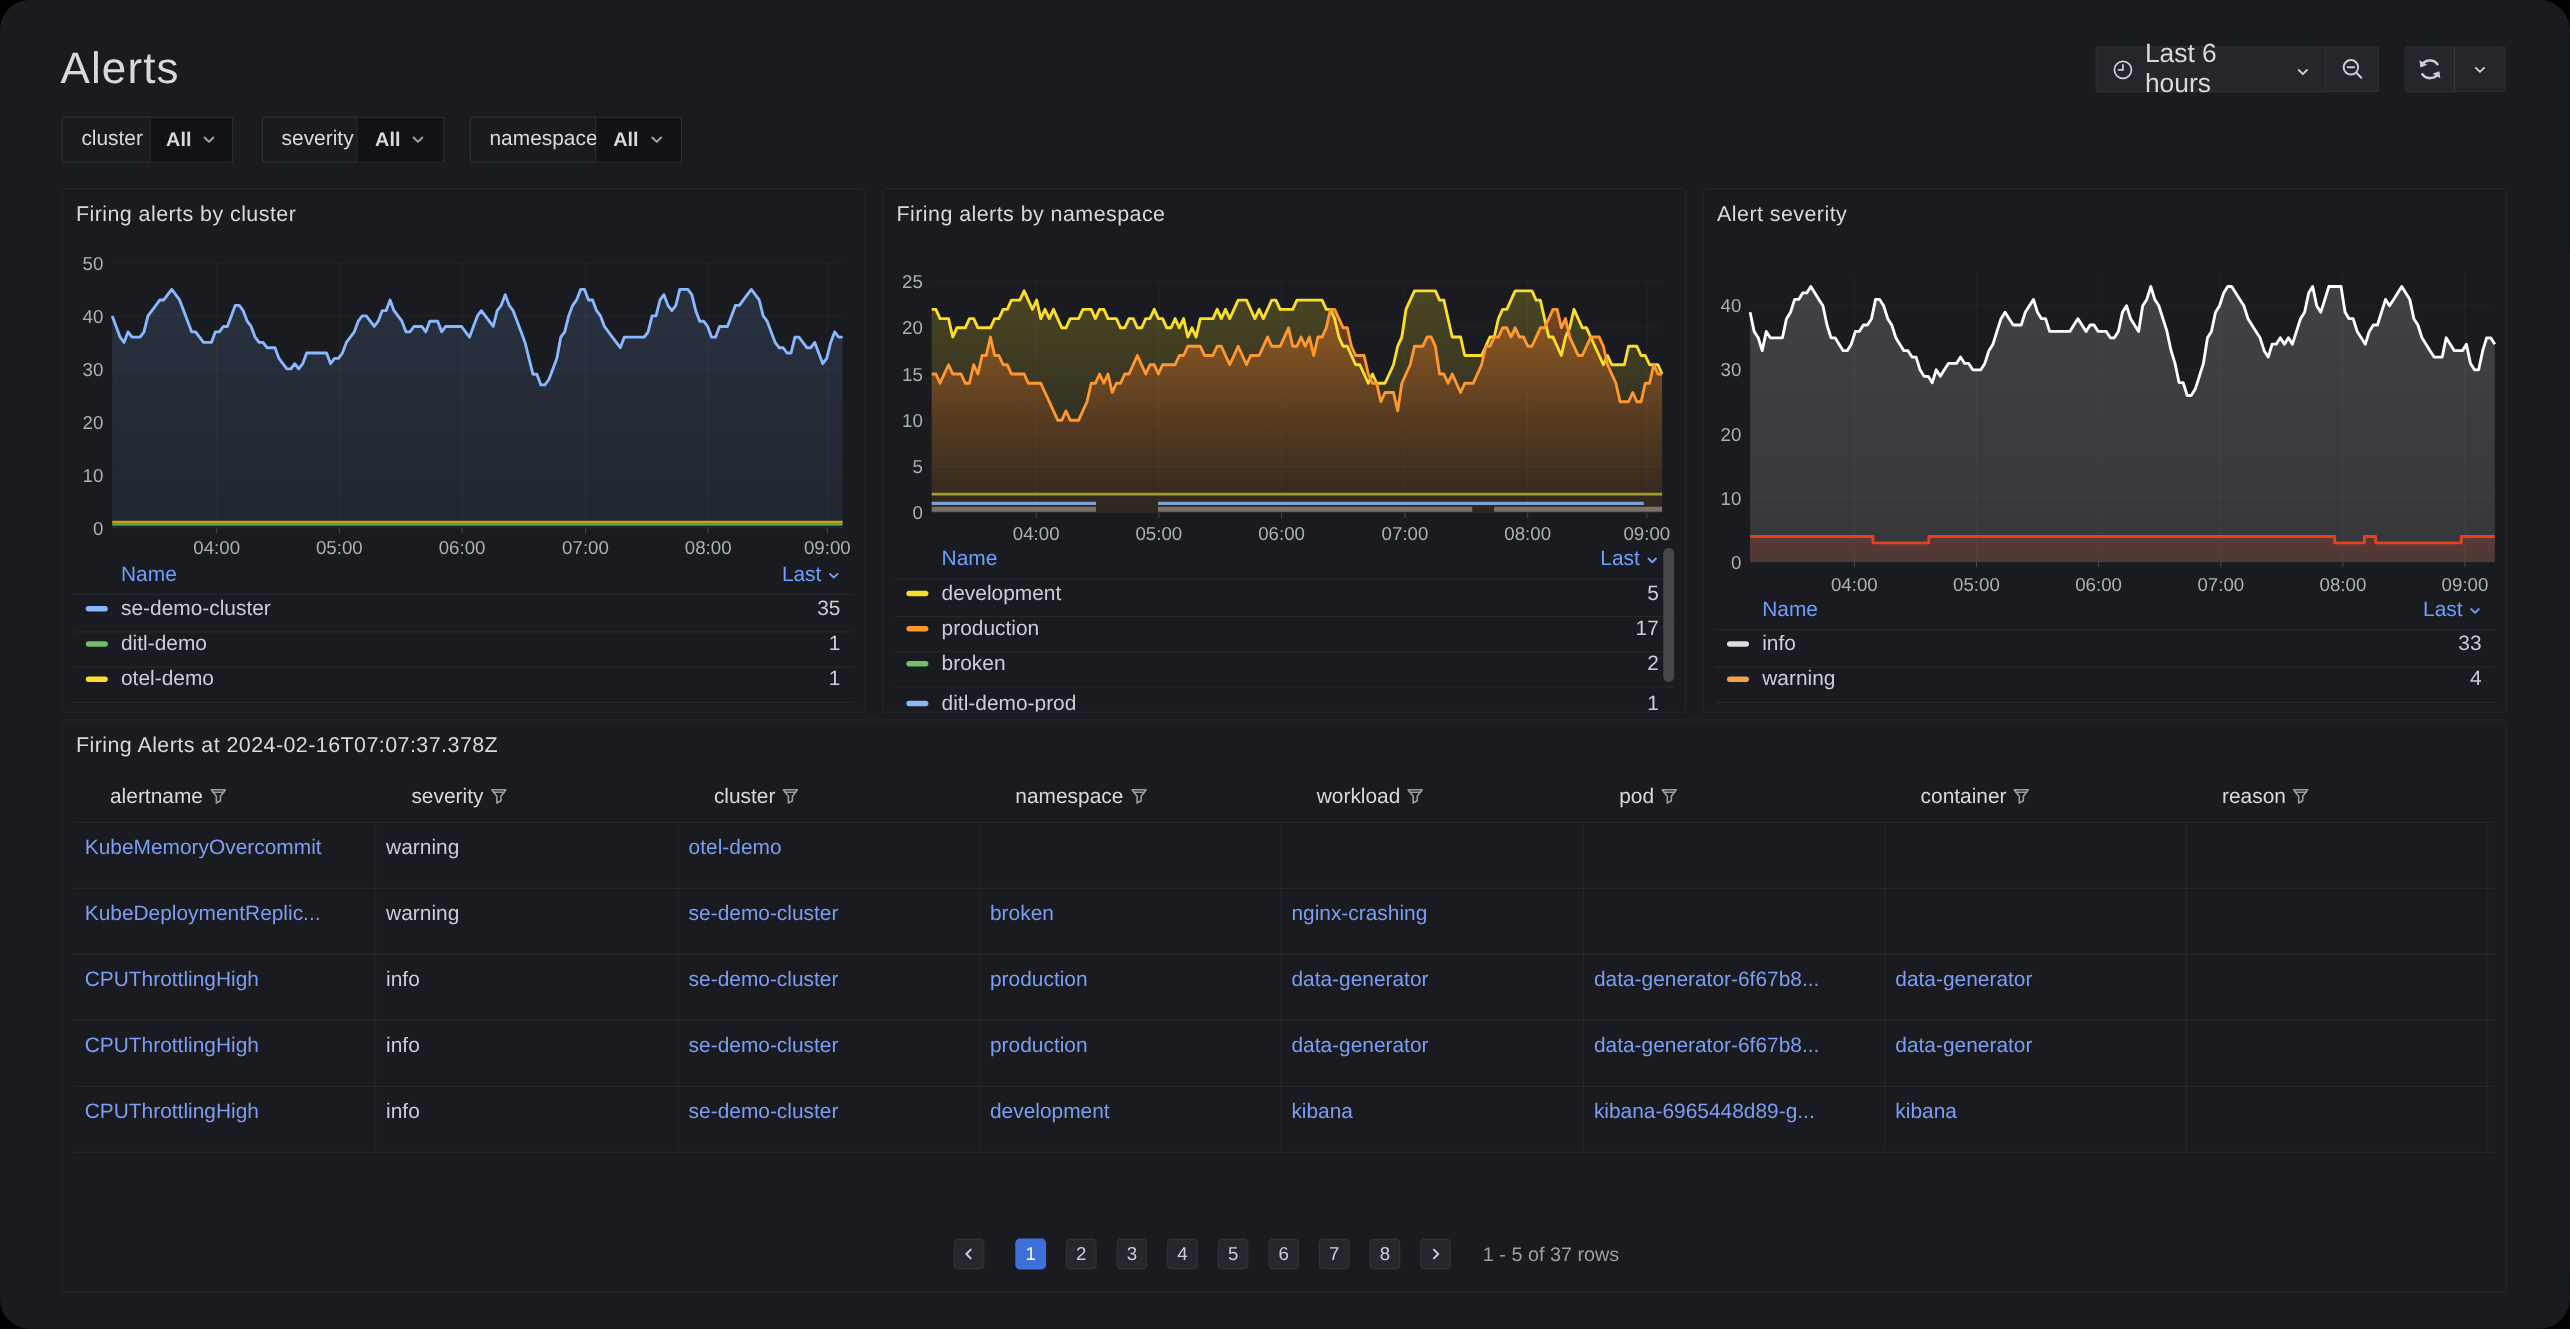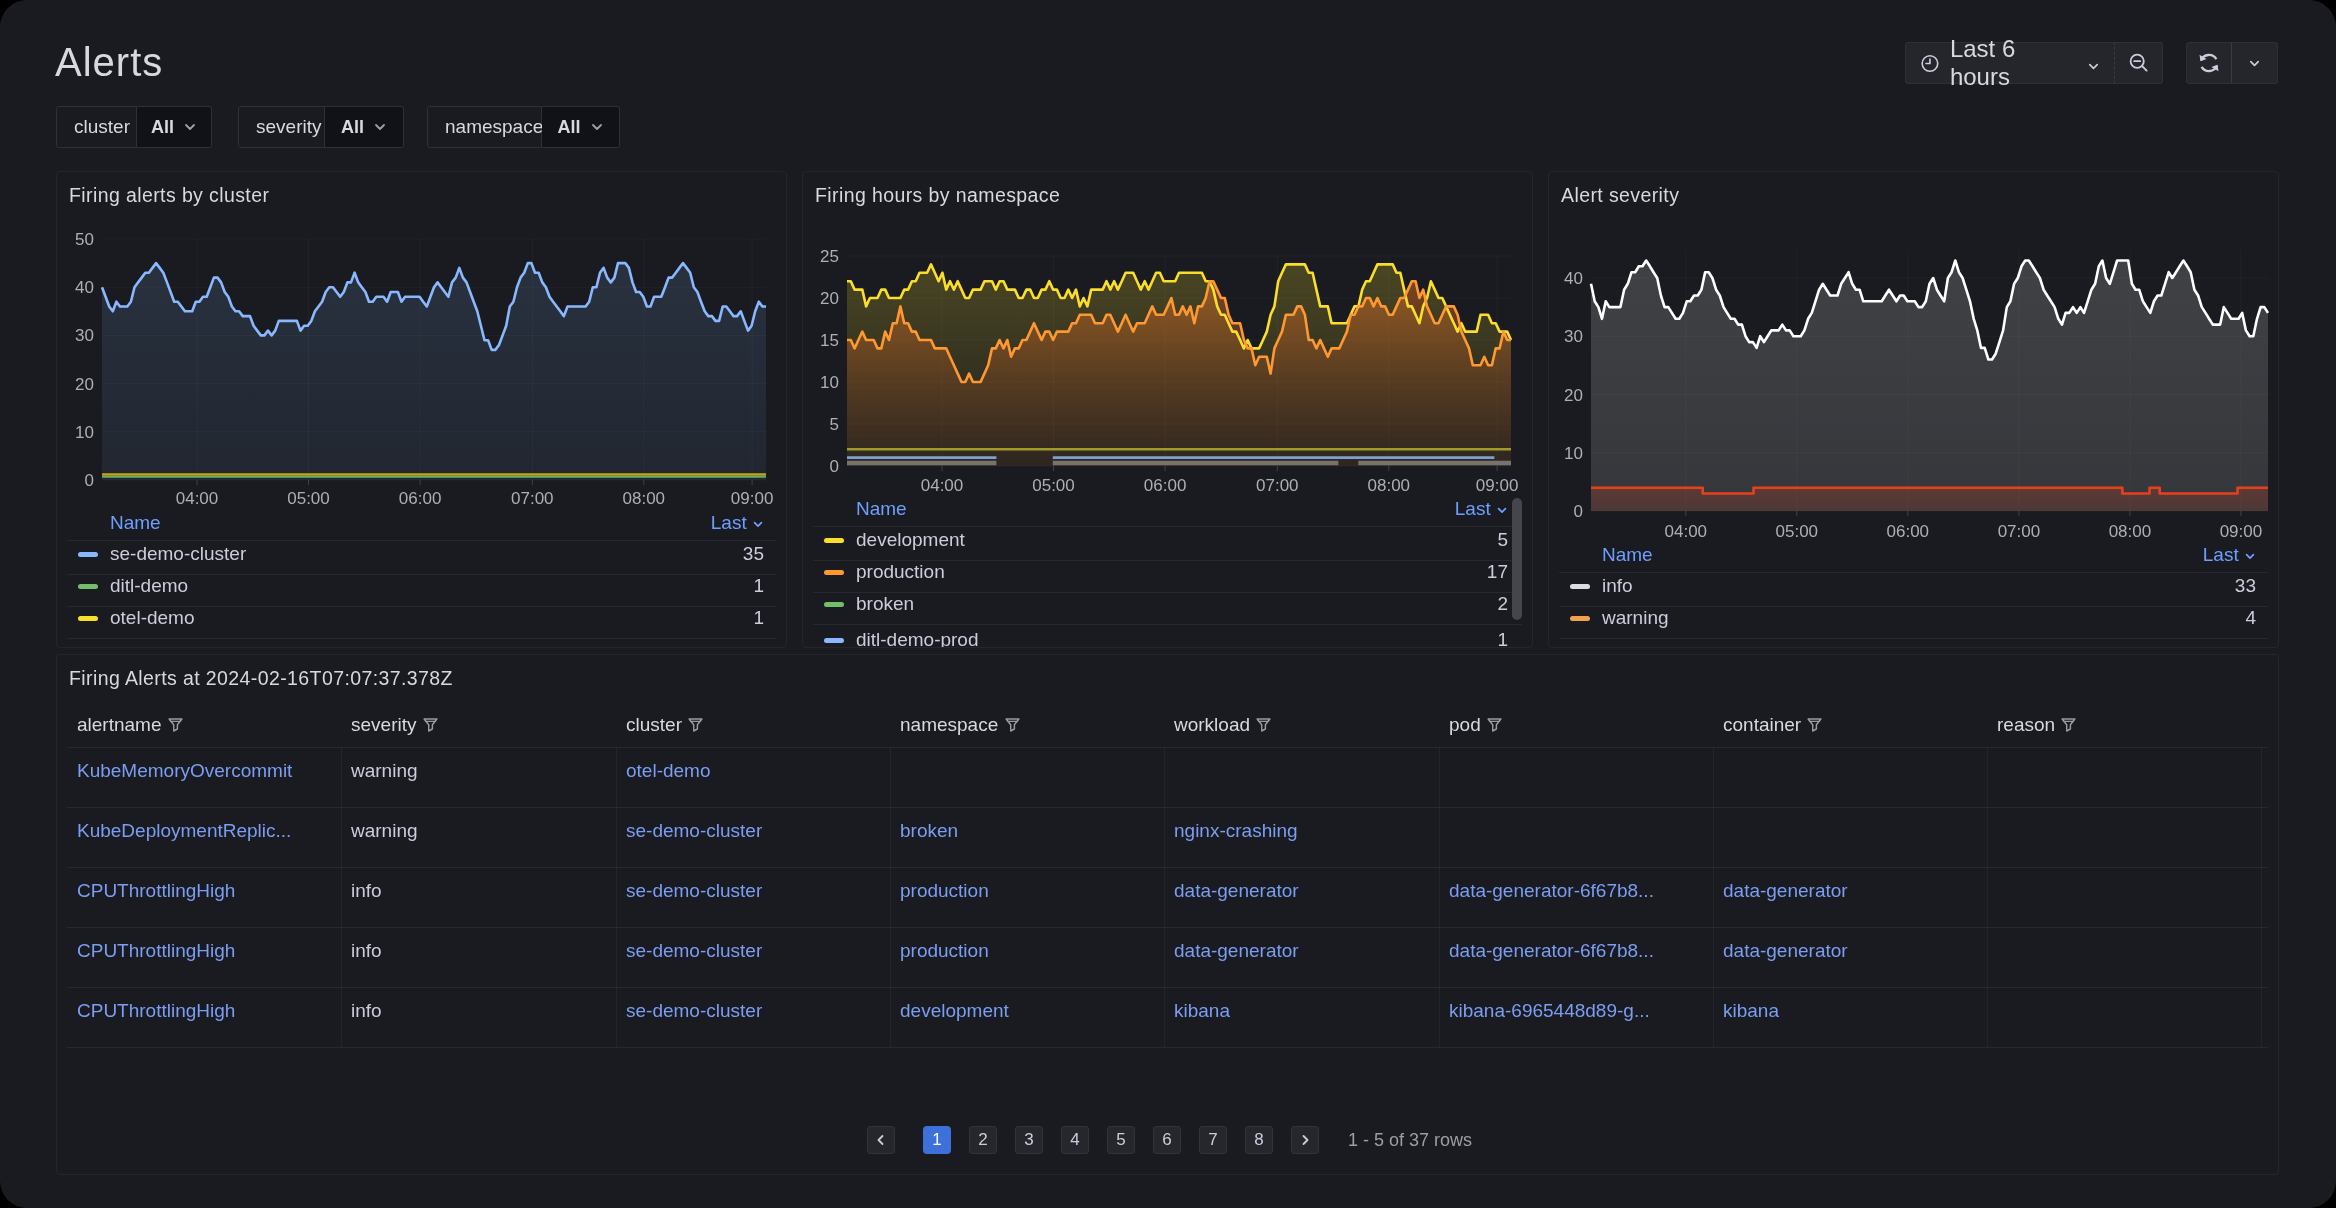--- a/index.html
+++ b/index.html
@@ -4,21 +4,21 @@
 body { width:2336px; height:1208px; background:#000; font-family:"Liberation Sans",sans-serif; overflow:hidden; }
 .win { position:absolute; inset:0; background:#191b20; border-radius:27px; overflow:hidden; }
 .panel { position:absolute; background:#191b20; border:1px solid #25262c; border-radius:4px; overflow:hidden; }
 .ptitle { position:absolute; left:12px; top:12px; font-size:19.5px; font-weight:500; color:#d8d9de; letter-spacing:0.4px; }
 .tick { font-family:"Liberation Sans",sans-serif; font-size:17px; fill:#adafb6; }
 .lg-h { position:absolute; font-size:19px; font-weight:500; color:#6e9fff; }
 .lg-r { position:absolute; font-size:19px; color:#ccccdc; white-space:nowrap; }
 .lg-v { position:absolute; font-size:19px; color:#ccccdc; }
 .sep { position:absolute; height:1px; background:rgba(204,204,220,0.08); }
 .sep2 { position:absolute; height:1px; background:rgba(204,204,220,0.08); }
-.th { position:absolute; font-size:19px; font-weight:500; color:#d8d9de; white-space:nowrap; }
+.th { position:absolute; font-size:19px; font-weight:500; color:#d8d9de; white-space:nowrap;margin-left:23px; }
 .tl { position:absolute; font-size:19px; color:#7b9df2; white-space:nowrap; }
 .tc { position:absolute; font-size:19px; color:#ccccdc; white-space:nowrap; }
 .vlabel { height:42px; border:1px solid #2e3037; border-radius:3px 0 0 3px; background:#191b20;
   font-size:19px; font-weight:500; color:#d8d9de; display:flex; align-items:center; padding:0 17px; }
 .vvalue { height:42px; border:1px solid #2e3037; border-left:none; border-radius:0 3px 3px 0; background:#111217;
   font-size:18px; font-weight:700; color:#d8d9de; display:flex; align-items:center; justify-content:center; gap:9px; }
 .toolbtn { position:absolute; height:42px; border:1px solid #2e3037; background:#24262c; border-radius:3px;
   display:flex; align-items:center; color:#d8d9de; font-size:24px; font-weight:500; }
 .pbtn { position:absolute; width:28px; height:28px; border-radius:4px; background:#26272d; border:1px solid rgba(204,204,220,0.08);
   color:#ccccdc; font-size:17px; display:flex; align-items:center; justify-content:center; }
@@ -135,21 +135,21 @@
       <div class="lg-v" style="right:22px;top:371px;">35</div>
       <div class="sep" style="left:10px;right:10px;top:402px;"></div>
       <div class="lg-r" style="left:21px;top:403px;"><span style="display:inline-block;width:20px;height:5px;border-radius:3px;background:#73bf69;vertical-align:3px;margin-right:12px"></span><span>ditl-demo</span></div>
       <div class="lg-v" style="right:22px;top:403px;">1</div>
       <div class="sep" style="left:10px;right:10px;top:434px;"></div>
       <div class="lg-r" style="left:21px;top:435px;"><span style="display:inline-block;width:20px;height:5px;border-radius:3px;background:#fade2a;vertical-align:3px;margin-right:12px"></span><span>otel-demo</span></div>
       <div class="lg-v" style="right:22px;top:435px;">1</div>
       <div class="sep" style="left:10px;right:10px;top:466px;"></div>
 </div>
     <div class="panel" style="left:802px;top:171px;width:731px;height:477px">
-  <div class="ptitle">Firing hours by namespace</div>
+  <div class="ptitle">Firing alerts by namespace</div>
   <svg width="731" height="477" style="position:absolute;left:0;top:0">
         <defs>
           <linearGradient id="gy2" x1="0" y1="0" x2="0" y2="1">
             <stop offset="0" stop-color="rgba(250,222,42,0.22)"></stop>
             <stop offset="1" stop-color="rgba(250,222,42,0.03)"></stop>
           </linearGradient>
           <linearGradient id="go2" x1="0" y1="0" x2="0" y2="1">
             <stop offset="0" stop-color="rgba(240,120,36,0.45)"></stop>
             <stop offset="0.55" stop-color="rgba(225,100,32,0.20)"></stop>
             <stop offset="1" stop-color="rgba(210,90,30,0.07)"></stop>

